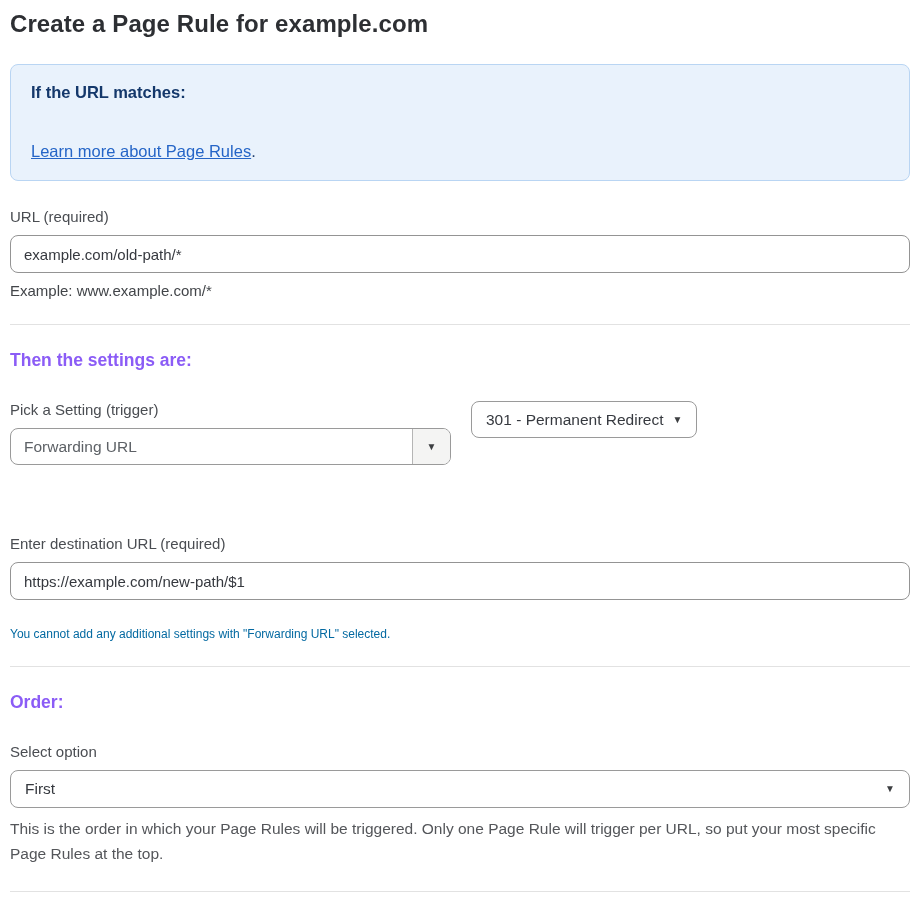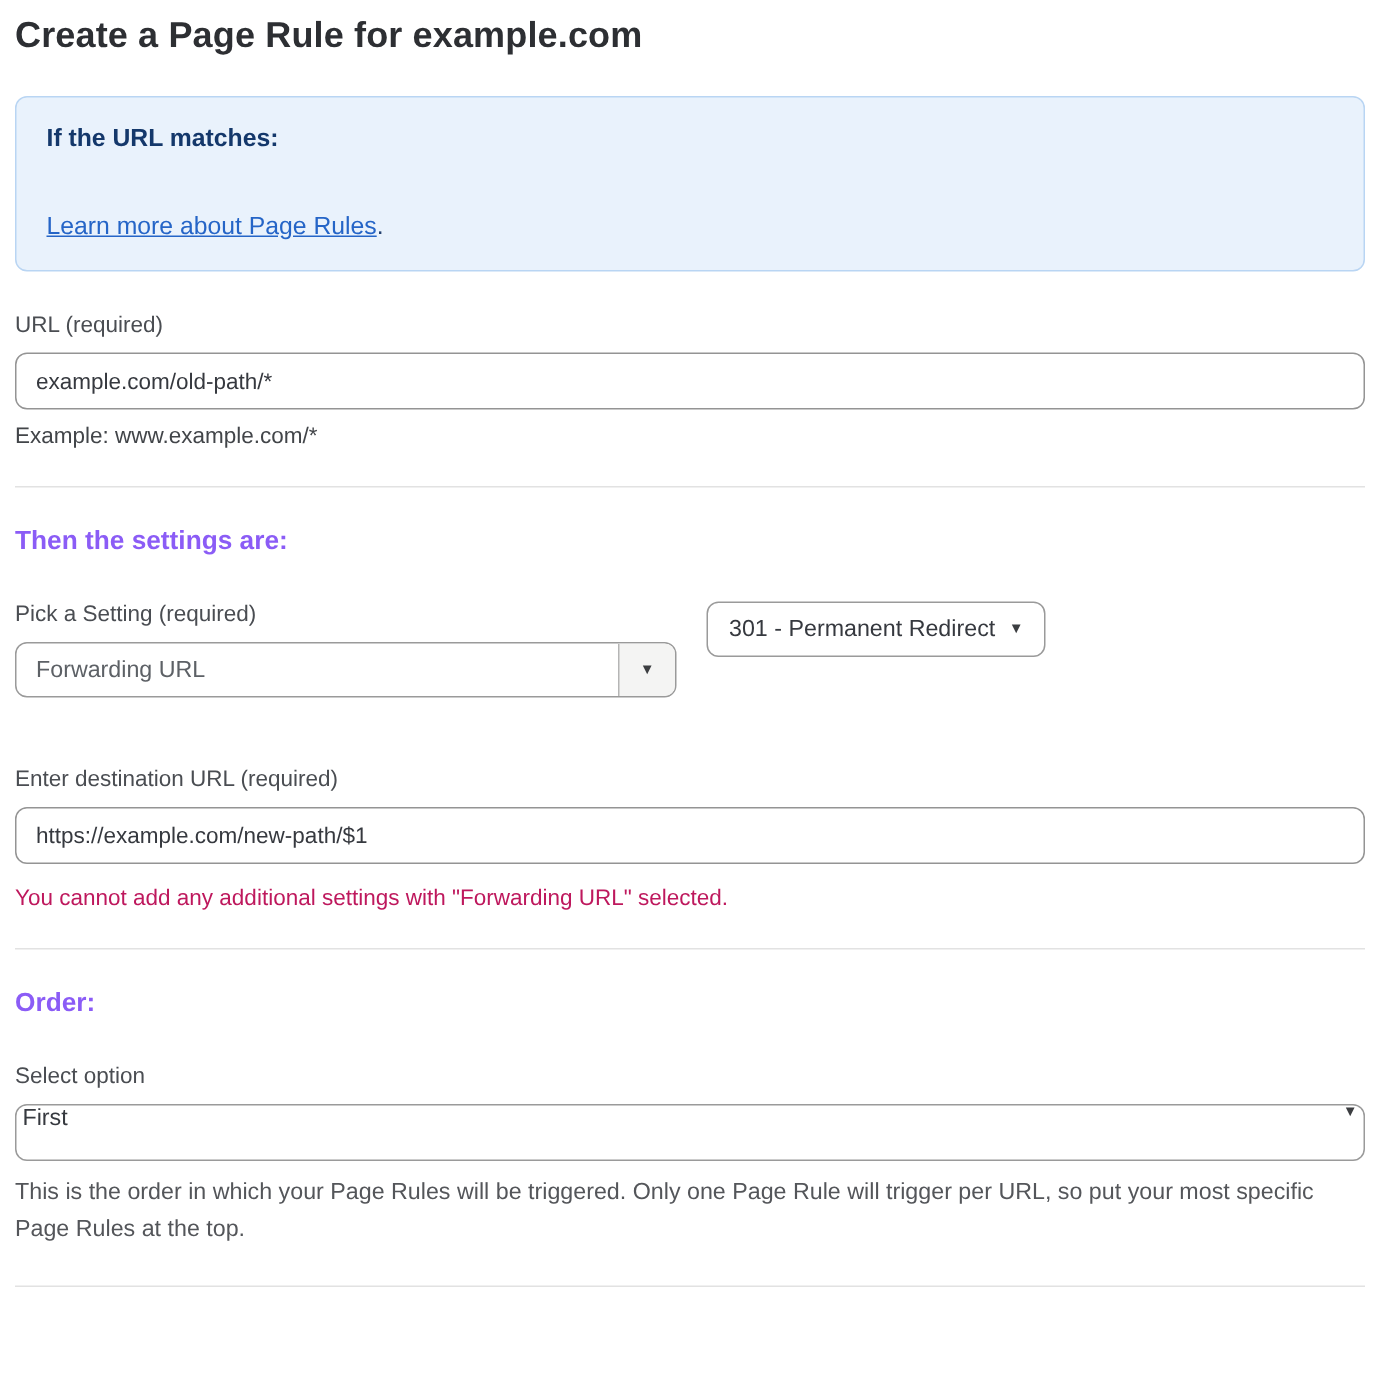--- a/index.html
+++ b/index.html
@@ -118,35 +118,35 @@
     gap: 9px;
     height: 37px;
     border: 1px solid #9a9a9a;
     border-radius: 8px;
     background: #fff;
     padding: 4px 14px;
     font-size: 15.5px;
     color: #36393f;
     cursor: pointer;
   }
-  .dest-label { margin-top: 46px; }
+  .dest-label { margin-top: 70px; }
   .note-text {
-    margin-top: 14px;
-    font-size: 15px;
-    color: #be185d;
+    margin-top: 27px;
+    font-size: 12px;
+    color: #0369a1;
   }
   
   .order-select {
     display: flex;
-    align-items: flex-start;
+    align-items: center;
     height: 38px;
     border: 1px solid #9a9a9a;
     border-radius: 8px;
     background: #fff;
-    padding: 0 4px;
+    padding: 0 14px;
     font-size: 15.5px;
     color: #36393f;
     cursor: pointer;
   }
   .order-select .order-value { flex: 1; }
   .order-helper {
     margin-top: 8px;
     font-size: 15.5px;
     line-height: 25px;
     color: #54565a;
@@ -169,21 +169,21 @@
 <div class="field-label">URL (required)</div>
 <input class="text-input" type="text" value="example.com/old-path/*" style="">
 <div class="helper-text">Example: www.example.com/*</div>
 
 <hr class="divider">
 
 <div class="section-heading">Then the settings are:</div>
 
 <div class="settings-row">
   <div class="settings-col-main">
-    <div class="field-label">Pick a Setting (required)</div>
+    <div class="field-label">Pick a Setting (trigger)</div>
     <div class="combo-select">
       <div class="combo-value">Forwarding URL</div>
       <div class="combo-arrow-seg">
         <span class="arrow-glyph">▼</span>
       </div>
     </div>
   </div>
   <div>
     <div class="status-select">
       <span>301 - Permanent Redirect</span>

